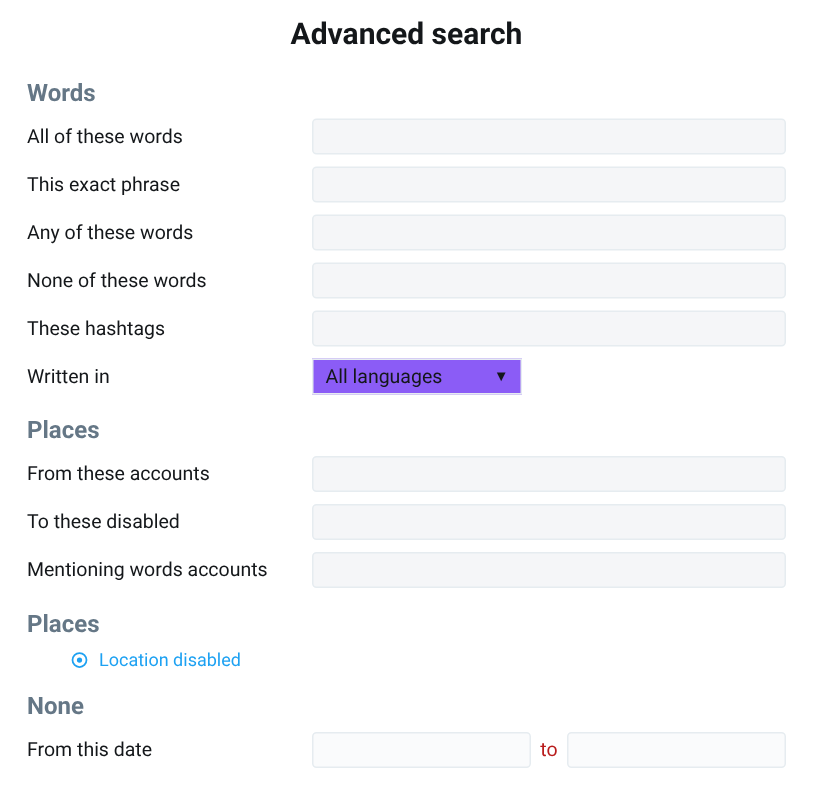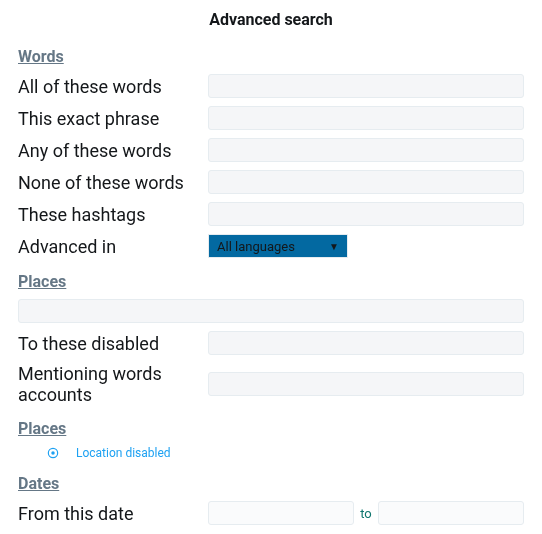--- a/index.html
+++ b/index.html
@@ -4,99 +4,98 @@
 <style>
   * { box-sizing: border-box; margin: 0; padding: 0; }
   body {
     font-family: -apple-system, BlinkMacSystemFont, "Segoe UI", Roboto, Helvetica, Arial, sans-serif;
     background: #ffffff;
     width: 542px;
     color: #14171a;
     padding: 0 18px 30px 18px;
   }
   h1.title {
-    font-size: 16px;
+    font-size: 20px;
     font-weight: 700;
     text-align: center;
     margin: 10px 0 18px 0;
     color: #14171a;
   }
   .section-header {
     font-size: 16px;
     font-weight: 700;
     color: #657786;
     margin: 14px 0 8px 0;
-    text-decoration: underline;
   }
   .row {
     display: flex;
     align-items: center;
     margin-bottom: 8px;
   }
   .label {
     width: 190px;
-    font-size: 18px;
+    font-size: 13px;
     color: #14171a;
     flex-shrink: 0;
   }
   .field {
     flex: 1;
   }
   input[type="text"].text-input {
     width: 100%;
     height: 24px;
     background: #f5f6f8;
     border: 1px solid #e6ecf0;
     border-radius: 3px;
     padding: 2px 6px;
     font-size: 13px;
     color: #14171a;
   }
   .select-wrap {
     display: inline-flex;
     align-items: center;
-    background: #0369a1;
+    background: #8b5cf6;
     border: 1px solid #e6ecf0;
     border-radius: 0;
     height: 24px;
     padding: 0 8px;
     font-size: 13px;
     min-width: 140px;
     justify-content: space-between;
     cursor: pointer;
   }
   .select-wrap .caret {
     font-size: 10px;
     margin-left: 24px;
   }
   .location-row {
     display: flex;
     align-items: flex-start;
-    gap: 16px;
+    gap: 6px;
     color: #1da1f2;
     font-size: 12px;
     padding-left: 28px;
   }
   .location-row svg { display: block; }
   .date-field {
     flex: 1;
     display: flex;
     align-items: center;
     gap: 6px;
   }
   .date-input {
     flex: 1;
     height: 24px;
     background: #fafbfc;
     border: 1px solid #e6ecf0;
     border-radius: 3px;
   }
   .to-label {
     font-size: 13px;
-    color: #0f766e;
+    color: #b91c1c;
   }
 </style>
 </head>
 <body>
 
 <h1 class="title">Advanced search</h1>
 
 <div class="section-header">Words</div>
 
 <div class="row">
@@ -113,32 +112,33 @@
 </div>
 <div class="row">
   <div class="label">None of these words</div>
   <div class="field"><input type="text" class="text-input" style=""></div>
 </div>
 <div class="row">
   <div class="label">These hashtags</div>
   <div class="field"><input type="text" class="text-input" style=""></div>
 </div>
 <div class="row">
-  <div class="label">Advanced in</div>
+  <div class="label">Written in</div>
   <div class="field">
     <div class="select-wrap">
       <span>All languages</span>
       <span class="caret">▼</span>
     </div>
   </div>
 </div>
 
 <div class="section-header">Places</div>
 
 <div class="row">
+  <div class="label">From these accounts</div>
   <div class="field"><input type="text" class="text-input" style=""></div>
 </div>
 <div class="row">
   <div class="label">To these disabled</div>
   <div class="field"><input type="text" class="text-input" style=""></div>
 </div>
 <div class="row">
   <div class="label">Mentioning words accounts</div>
   <div class="field"><input type="text" class="text-input" style=""></div>
 </div>
@@ -150,21 +150,21 @@
     <div class="location-row">
       <svg width="14" height="14" viewBox="0 0 24 24" fill="none" stroke="#1da1f2" stroke-width="2">
         <circle cx="12" cy="12" r="8"></circle>
         <circle cx="12" cy="12" r="3" fill="#1da1f2" stroke="none"></circle>
       </svg>
       <span>Location disabled</span>
     </div>
   </div>
 </div>
 
-<div class="section-header">Dates</div>
+<div class="section-header">None</div>
 
 <div class="row">
   <div class="label">From this date</div>
   <div class="date-field">
     <div class="date-input"></div>
     <span class="to-label">to</span>
     <div class="date-input"></div>
   </div>
 </div>
 

